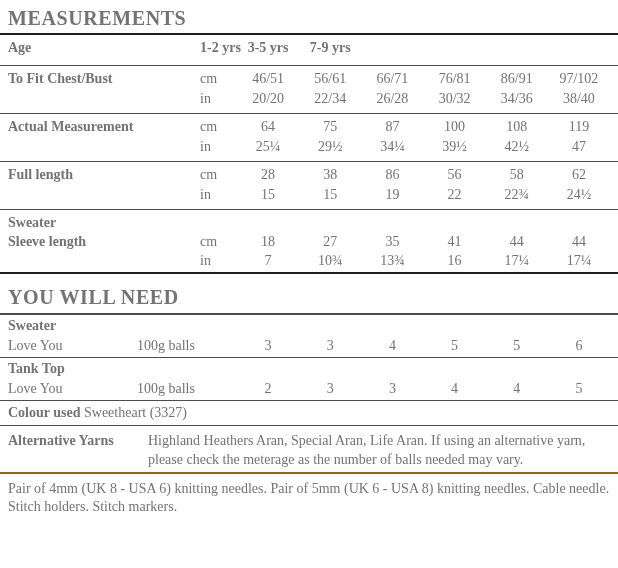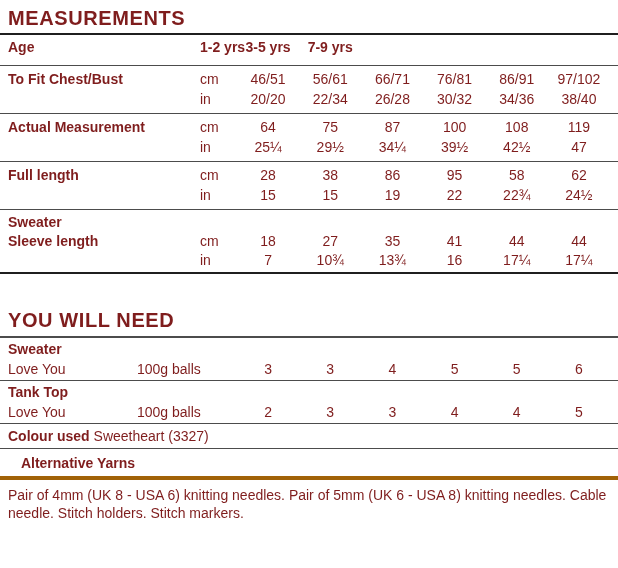--- a/index.html
+++ b/index.html
@@ -1,22 +1,22 @@
 <!DOCTYPE html>
 <html><head>
 <meta charset="utf-8">
 <style>
   html,body{margin:0;padding:0;background:#ffffff;}
   .page{
-    width:618px;height:568px;box-sizing:border-box;background:#fff;color:#7f1d1d;
-    font-family:Liberation Sans, sans-serif;font-size:14px;
+    width:618px;height:568px;box-sizing:border-box;background:#fff;color:#737373;
+    font-family:Liberation Serif, serif;font-size:14px;
     overflow:hidden;
   }
   .h1{font-size:20px;font-weight:bold;letter-spacing:.6px;line-height:22px;padding:7px 8px 0;}
-  .h2{font-size:20px;font-weight:bold;letter-spacing:.6px;line-height:22px;padding:0 8px;margin-top:35px;}
+  .h2{font-size:20px;font-weight:bold;letter-spacing:.6px;line-height:22px;padding:0 8px;margin-top:12px;}
   .b{font-weight:bold;}
 
   
   .mline{display:grid;grid-template-columns:192px 37px repeat(6,1fr);
          padding-left:8px;padding-right:8px;line-height:20px;}
   .mline .lbl{grid-column:1;}
   .mline .unit{grid-column:2;}
   .mline .val{text-align:center;white-space:nowrap;}
 
   .mtable{margin-top:4px;border-top:2px solid #1f1f1f;}
@@ -30,22 +30,22 @@
   
   .yline{display:grid;grid-template-columns:129px 100px repeat(6,1fr);
          padding-left:8px;padding-right:8px;line-height:20px;}
   .yline .lbl{grid-column:1;}
   .yline .unit{grid-column:2;}
   .yline .val{text-align:center;white-space:nowrap;}
 
   .ytable{margin-top:5px;border-top:2px solid #4c4c4c;}
   .ysec{border-bottom:1px solid #4c4c4c;padding:1px 0 1px;}
   .colour-row{border-bottom:1px solid #4c4c4c;padding:2px 8px 2px;line-height:20px;}
-  .alt-row{display:grid;grid-template-columns:140px 1fr;border-bottom:4px solid #a16207;
-           padding:5px 8px 3px;line-height:19px;text-align:center;}
+  .alt-row{display:grid;grid-template-columns:140px 1fr;border-bottom:2px solid #a16207;
+           padding:5px 8px 3px;line-height:19px;}
   .footer{padding:6px 8px 0;line-height:18px;}
 </style>
 </head>
 <body>
 
 <div class="page">
 
   <div class="h1">MEASUREMENTS</div>
 
   <div class="mtable">
@@ -101,21 +101,21 @@
       </div>
     </div>
 
     <div class="msec">
       <div class="mline">
         <div class="lbl b">Full length</div>
         <div class="unit">cm</div>
         <div class="val">28</div>
         <div class="val">38</div>
         <div class="val">86</div>
-        <div class="val">95</div>
+        <div class="val">56</div>
         <div class="val">58</div>
         <div class="val">62</div>
       </div>
       <div class="mline">
         <div class="unit">in</div>
         <div class="val">15</div>
         <div class="val">15</div>
         <div class="val">19</div>
         <div class="val">22</div>
         <div class="val">22¾</div>
@@ -186,18 +186,19 @@
       </div>
     </div>
 
     <div class="colour-row">
       <span class="b">Colour used</span>
       <span>Sweetheart (3327)</span>
     </div>
 
     <div class="alt-row">
       <div class="b">Alternative Yarns</div>
+      <div>Highland Heathers Aran, Special Aran, Life Aran.  If using an alternative yarn, please check the meterage as the number of balls needed may vary.</div>
     </div>
   </div>
 
   <div class="footer">Pair of 4mm (UK 8 - USA 6) knitting needles. Pair of 5mm (UK 6 - USA 8) knitting needles. Cable needle. Stitch holders. Stitch markers.</div>
 
 </div>
 
 </body></html>

